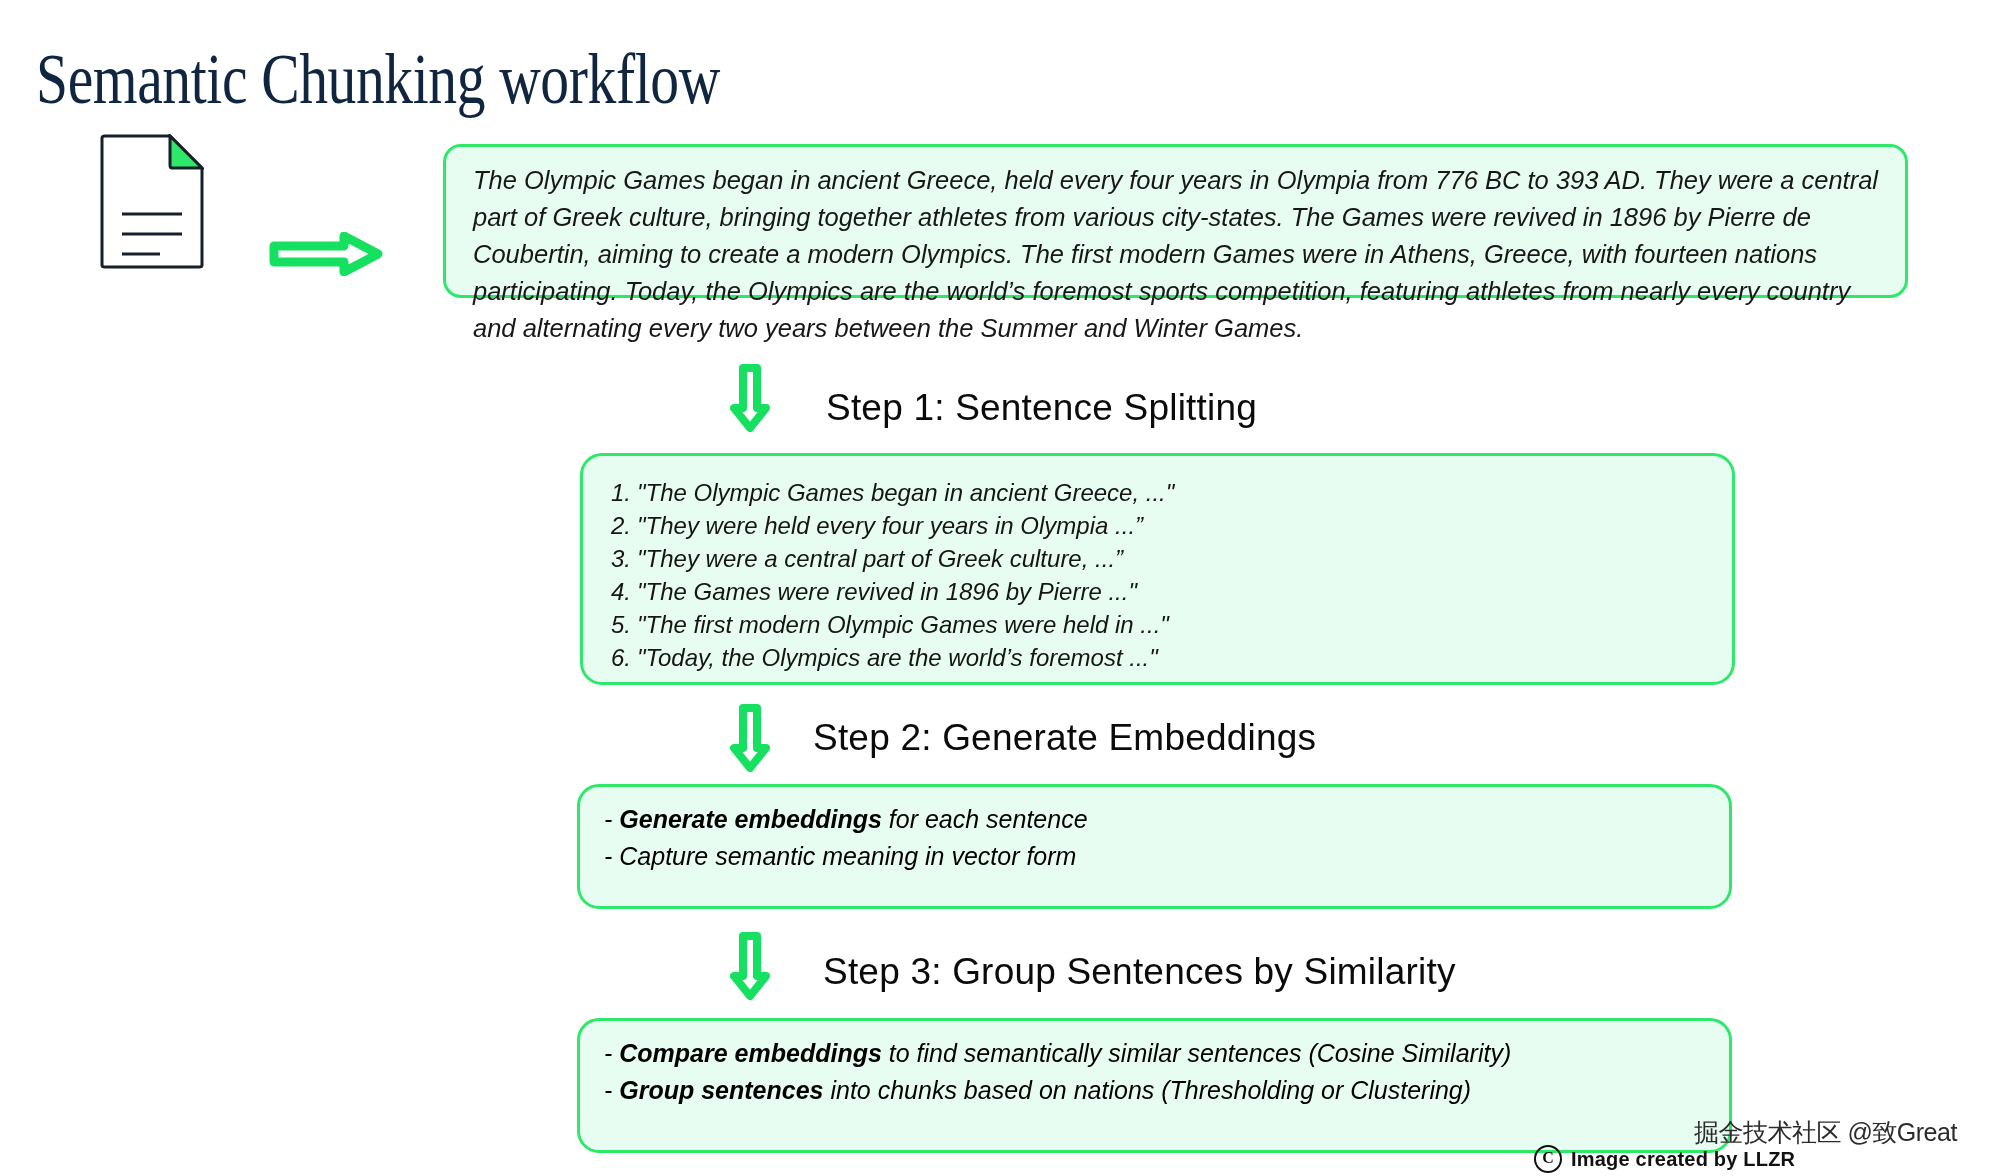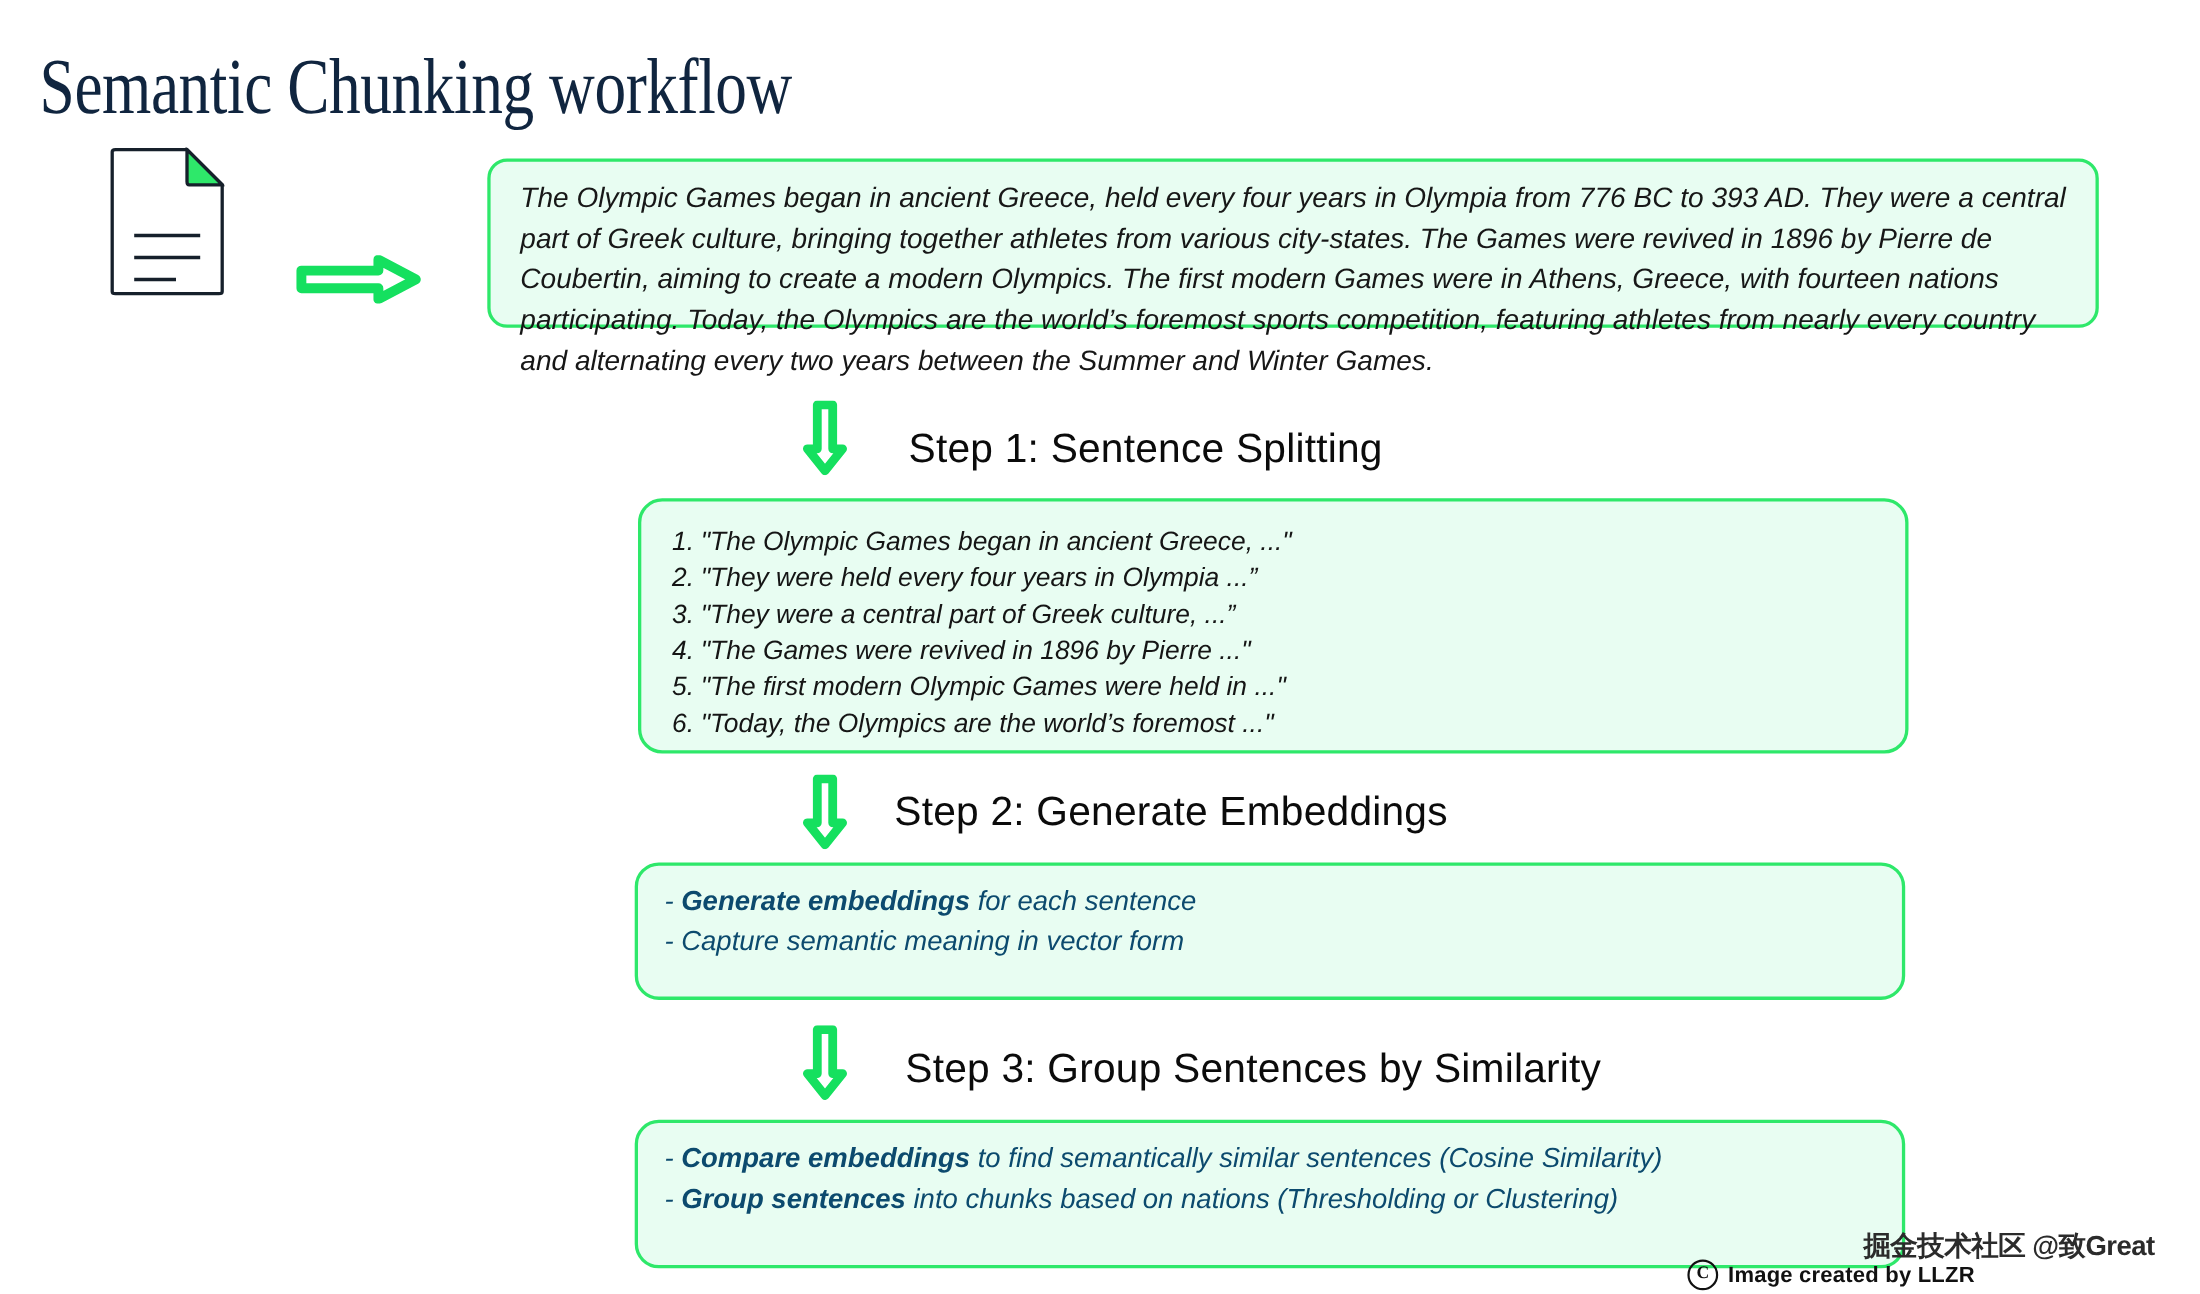--- a/index.html
+++ b/index.html
@@ -121,21 +121,21 @@
   .bullet-lines {
     position: absolute;
     left: 24px;
     top: 14px;
     right: 14px;
   }
   .bullet-lines .bl {
     font-style: italic;
     font-size: 25px;
     line-height: 37px;
-    color: #0c4a6e;
+    color: #000000;
     white-space: nowrap;
   }
   .bullet-lines .bl b {
     font-weight: 700;
     font-style: italic;
   }
 
   
   .arrow-down {
     position: absolute;
@@ -185,21 +185,21 @@
     font-weight: 700;
     color: #111;
     letter-spacing: 0.2px;
   }
 
   .wm-juejin {
     position: absolute;
     left: 1694px;
     top: 1084px;
     font-size: 25px;
-    font-weight: 700;
+    font-weight: 400;
     color: #2b2b2b;
     white-space: nowrap;
     letter-spacing: -0.5px;
   }
   .wm-csdn {
     position: absolute;
     left: 1680px;
     top: 1118px;
     font-size: 40px;
     color: rgba(150,150,150,0.45);

